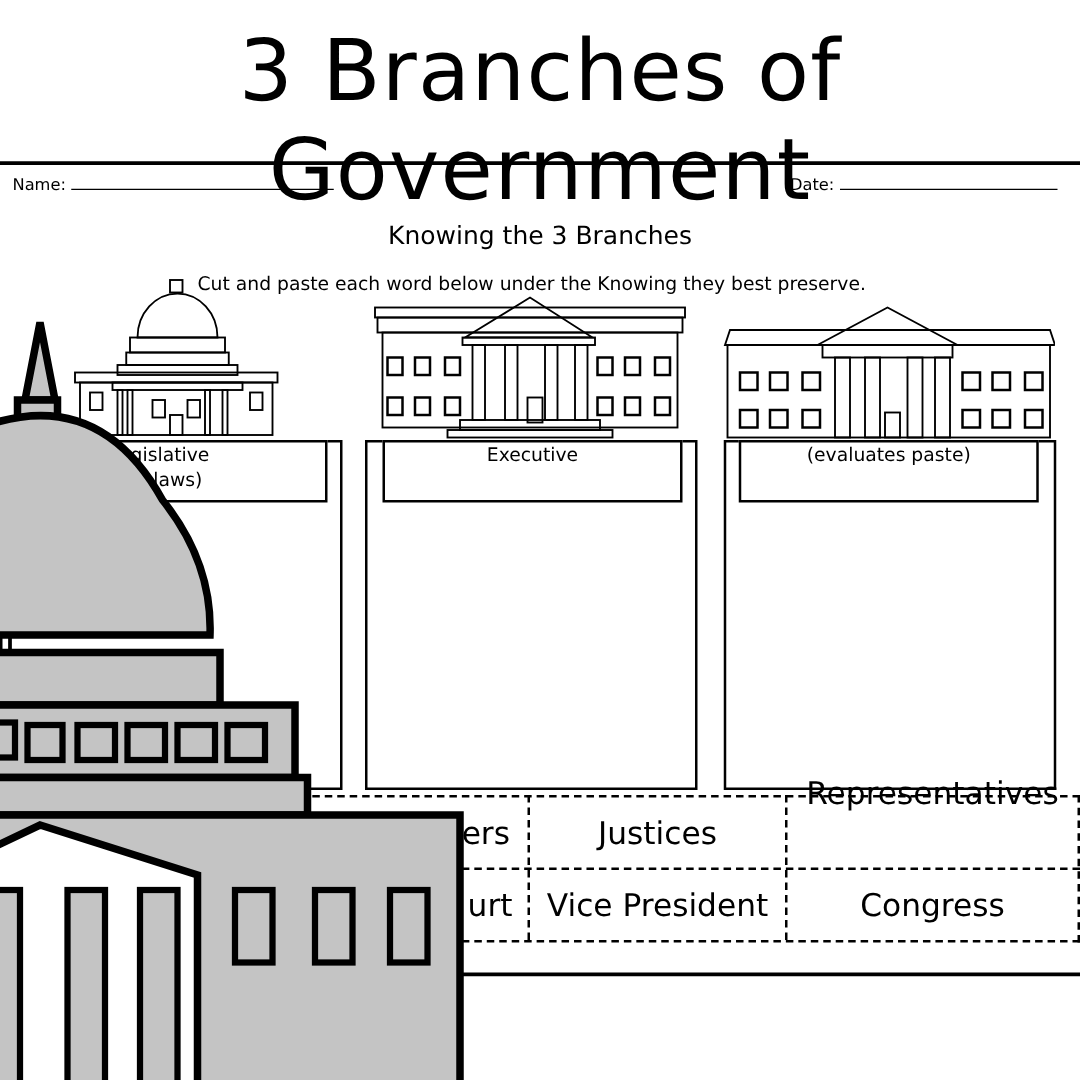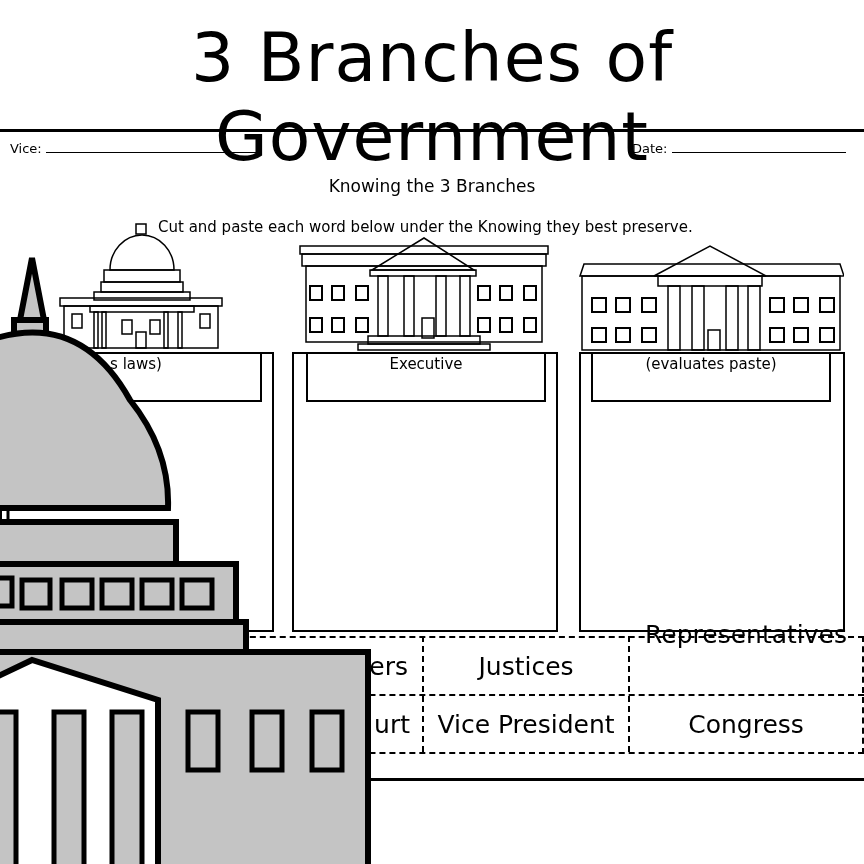--- a/index.html
+++ b/index.html
@@ -14,29 +14,29 @@
   .cut{border:2px dashed #000;}
   .cell{display:flex;align-items:center;justify-content:center;font-size:25px;}
 </style>
 </head>
 <body>
 
 <div class="abs title">3 Branches of Government</div>
 <div class="abs rule"></div>
 
 <div class="abs small" style="left:10px;top:141px;">
-  <span>Vice:</span>
+  <span>Name:</span>
   <span class="line" style="width:210px;"></span>
 </div>
 <div class="abs small" style="left:632px;top:141px;">
   <span>Date:</span>
   <span class="line" style="width:174px;"></span>
 </div>
 
-<div class="abs" style="left:0;top:176px;width:864px;text-align:center;font-size:17px;">Knowing the 3 Branches</div>
+<div class="abs" style="left:0;top:176px;width:864px;text-align:center;font-size:20px;">Knowing the 3 Branches</div>
 <div class="abs" style="left:158px;top:218px;font-size:15px;">Cut and paste each word below under the Knowing they best preserve.</div>
 
 <svg class="abs" style="left:58px;top:222px;" width="166" height="130" viewBox="0 0 166 130">
   <g fill="none" stroke="#000" stroke-width="1.5">
     <rect x="78" y="2" width="10" height="10"></rect>
     <path d="M52 48 A31 34 0 0 1 116 48 Z"></path>
     <rect x="46" y="48" width="76" height="12"></rect>
       <rect x="43" y="60" width="82" height="10"></rect>
     <rect x="36" y="70" width="96" height="8"></rect>
     <rect x="2" y="76" width="162" height="8"></rect>
@@ -108,20 +108,21 @@
       <rect x="38" y="84" width="14" height="14"></rect>
       <rect x="64" y="84" width="14" height="14"></rect>
     <rect x="192" y="84" width="14" height="14"></rect>
       <rect x="216" y="84" width="14" height="14"></rect>
       <rect x="242" y="84" width="14" height="14"></rect>
   </g>
 </svg>
 
 <div class="abs col" style="left:0;top:352px;width:270px;height:276px;"></div>
 <div class="abs label" style="left:10px;top:352px;width:248px;height:46px;">
+  <div>gislative</div>
   <div>s laws)</div>
 </div>
 
 <div class="abs col" style="left:292px;top:352px;width:262px;height:276px;"></div>
 <div class="abs label" style="left:306px;top:352px;width:236px;height:46px;">
   <div>Executive</div>
 </div>
 
 <div class="abs col" style="left:579px;top:352px;width:262px;height:276px;"></div>
 <div class="abs label" style="left:591px;top:352px;width:236px;height:46px;">

